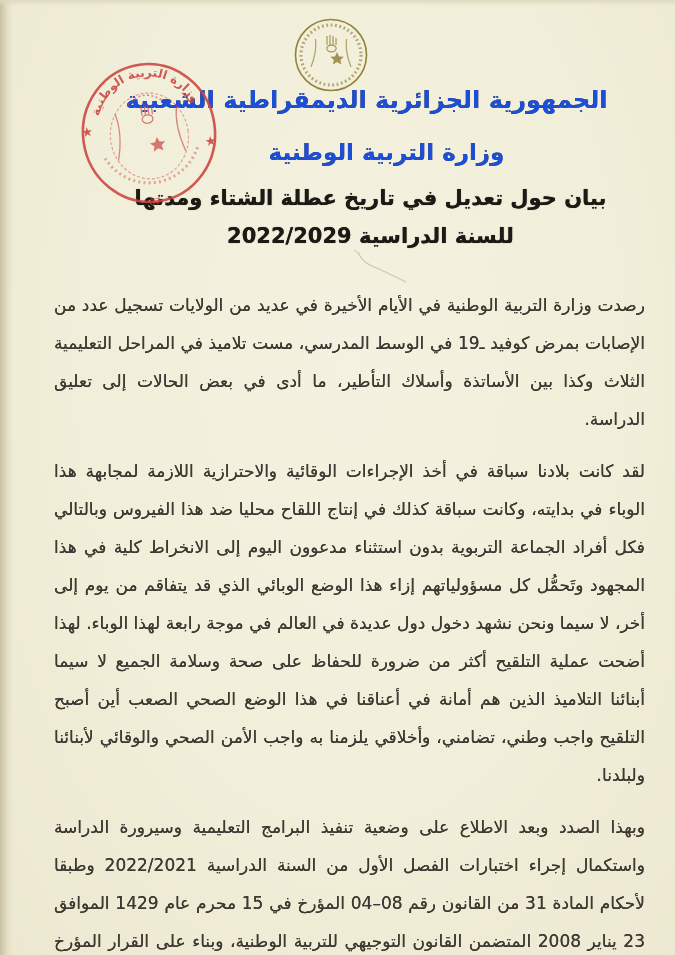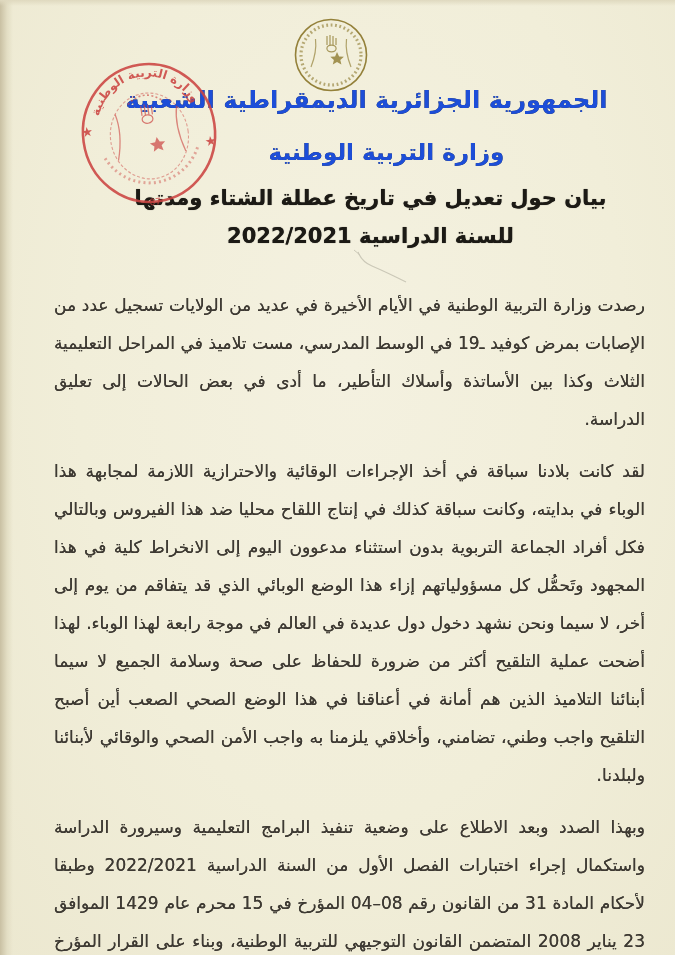--- a/index.html
+++ b/index.html
@@ -89,19 +89,19 @@
 
 <svg class="scan-mark" viewBox="0 0 70 40" xmlns="http://www.w3.org/2000/svg">
   <path d="M18 6 q4 10 14 14 q14 6 34 16" fill="none" stroke="#9a9788" stroke-width="1.2"></path>
   <path d="M14 4 l6 5" fill="none" stroke="#9a9788" stroke-width="1"></path>
 </svg>
 
 <div class="abs hdr hdr1">الجمهورية الجزائرية الديمقراطية الشعبية</div>
 <div class="abs hdr hdr2">وزارة التربية الوطنية</div>
 
 <div class="abs title title1">بيان حول تعديل في تاريخ عطلة الشتاء ومدتها</div>
-<div class="abs title title2">للسنة الدراسية 2022/2021</div>
+<div class="abs title title2">للسنة الدراسية 2022/2029</div>
 
 <div class="abs body-text">
   <p>رصدت وزارة التربية الوطنية في الأيام الأخيرة في عديد من الولايات تسجيل عدد من الإصابات بمرض كوفيد ـ19 في الوسط المدرسي، مست تلاميذ في المراحل التعليمية الثلاث وكذا بين الأساتذة وأسلاك التأطير، ما أدى في بعض الحالات إلى تعليق الدراسة.</p>
   <p>لقد كانت بلادنا سباقة في أخذ الإجراءات الوقائية والاحترازية اللازمة لمجابهة هذا الوباء في بدايته، وكانت سباقة كذلك في إنتاج اللقاح محليا ضد هذا الفيروس وبالتالي فكل أفراد الجماعة التربوية بدون استثناء مدعوون اليوم إلى الانخراط كلية في هذا المجهود وتَحمُّل كل مسؤولياتهم إزاء هذا الوضع الوبائي الذي قد يتفاقم من يوم إلى أخر، لا سيما ونحن نشهد دخول دول عديدة في العالم في موجة رابعة لهذا الوباء. لهذا أضحت عملية التلقيح أكثر من ضرورة للحفاظ على صحة وسلامة الجميع لا سيما أبنائنا التلاميذ الذين هم أمانة في أعناقنا في هذا الوضع الصحي الصعب أين أصبح التلقيح واجب وطني، تضامني، وأخلاقي يلزمنا به واجب الأمن الصحي  والوقائي لأبنائنا ولبلدنا.</p>
   <p>وبهذا الصدد وبعد الاطلاع على وضعية تنفيذ البرامج التعليمية وسيرورة الدراسة واستكمال إجراء اختبارات الفصل الأول من السنة الدراسية 2022/2021 وطبقا لأحكام المادة 31 من القانون رقم 08–04 المؤرخ في 15 محرم عام 1429 الموافق 23 يناير 2008 المتضمن القانون التوجيهي للتربية الوطنية، وبناء على القرار المؤرخ في 23 جوان 2021 الذي يحدد تاريخ الدخول المدرسي ورزنامة العطل المدرسية للسنة الدراسية 2022/2021 المعدل، تعلم وزارة التربية الوطنية كافة أعضاء الجماعة التربوية أنه تقرر ما يلي:</p>
 </div>
 
 </body></html>

